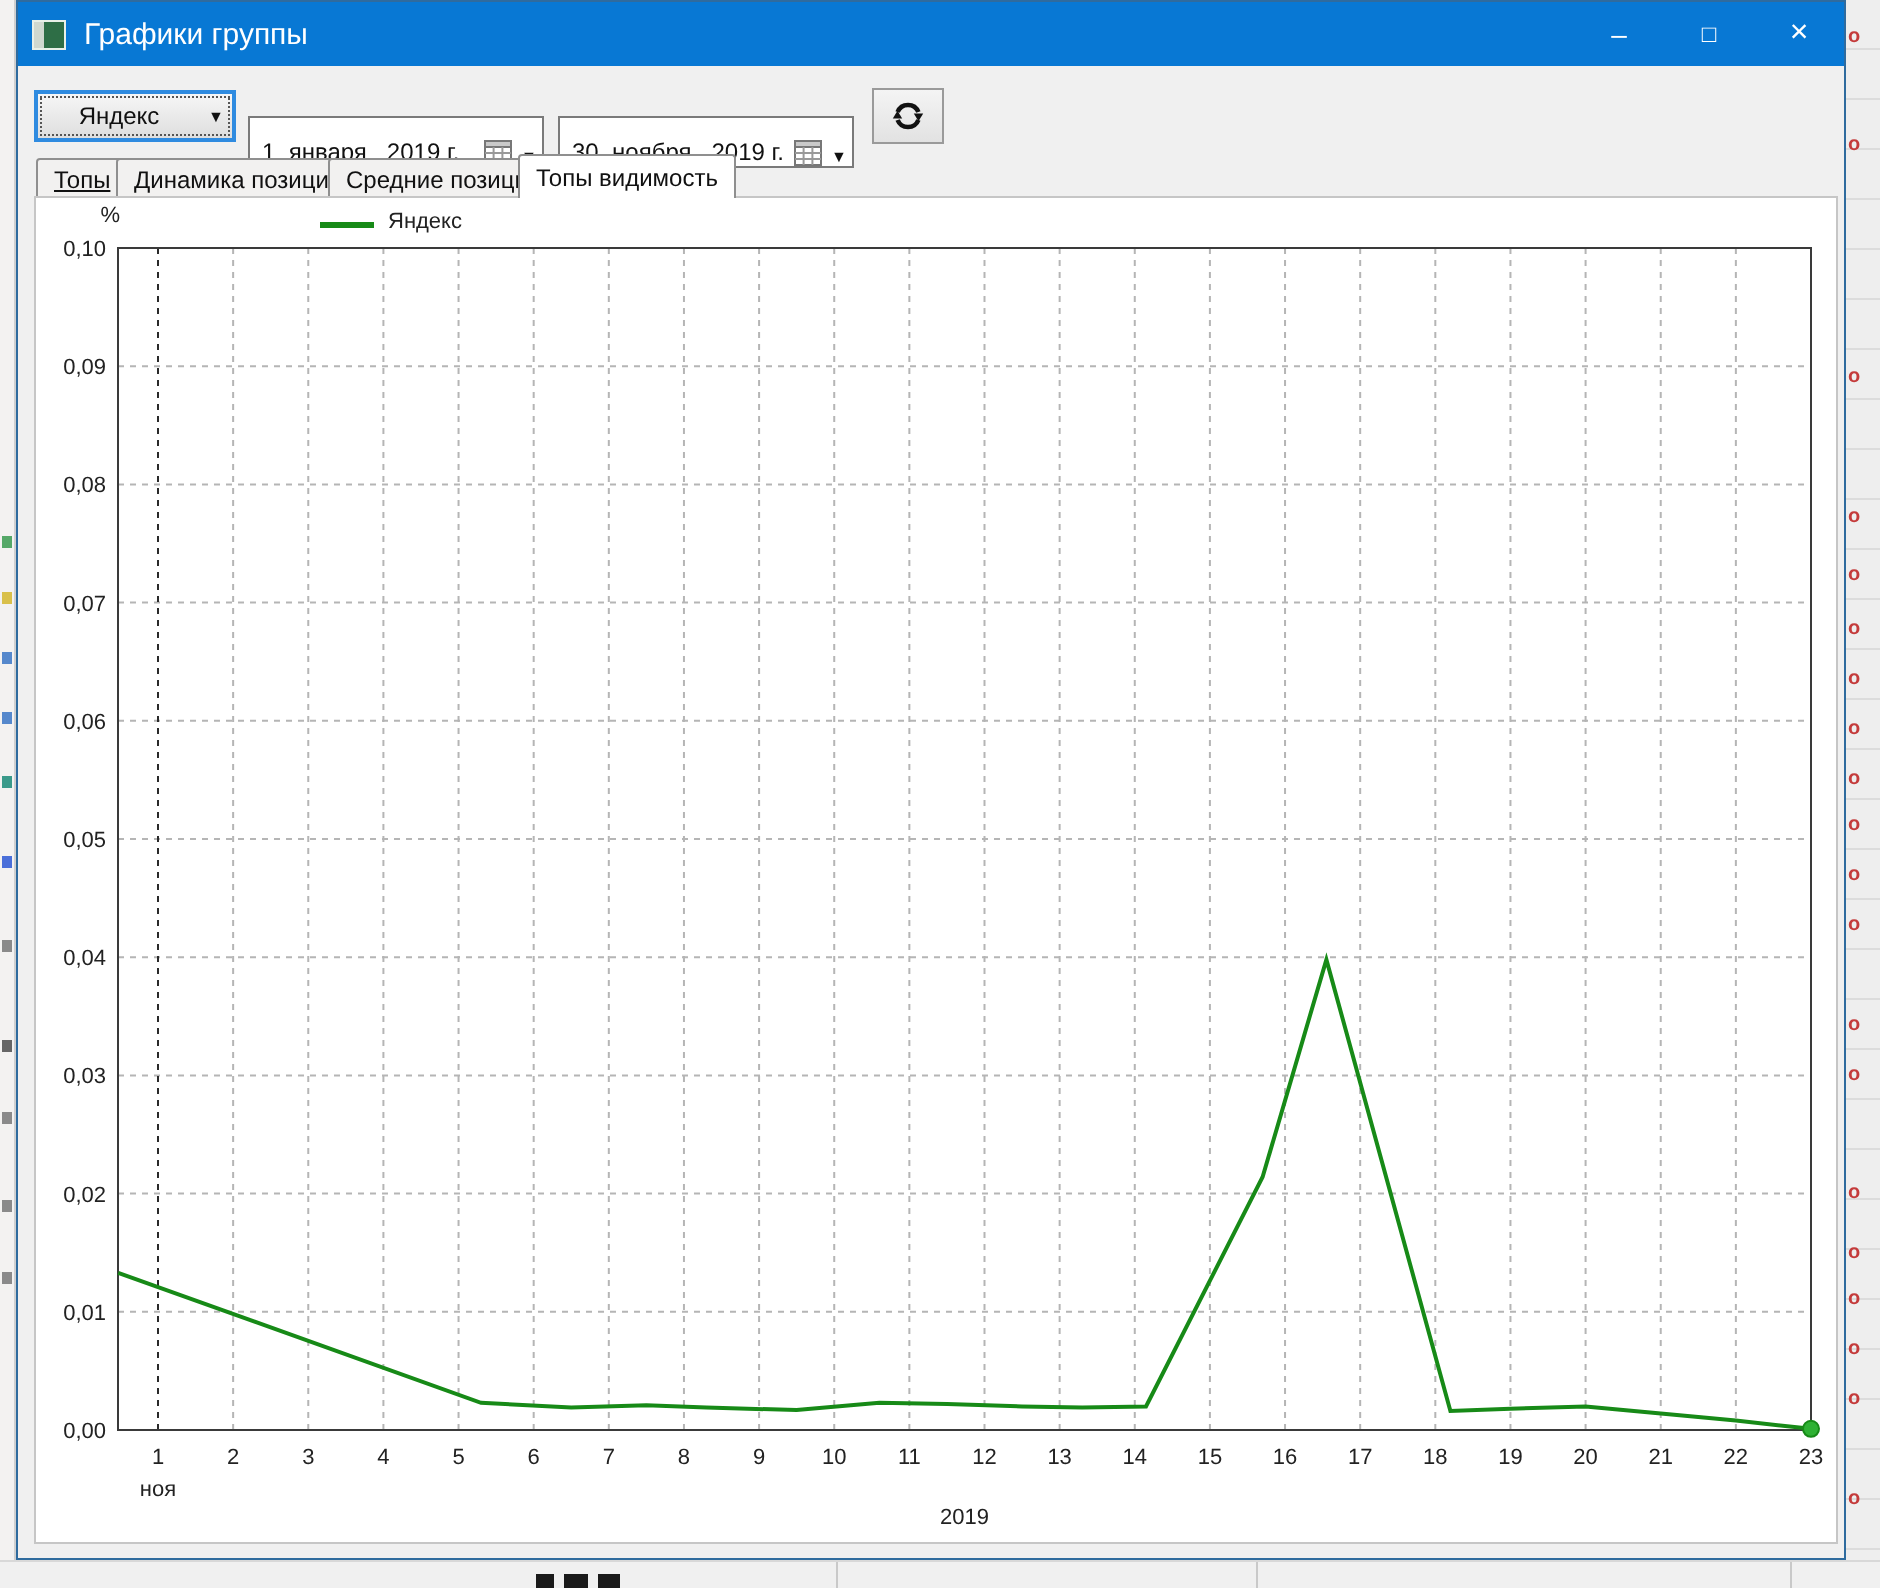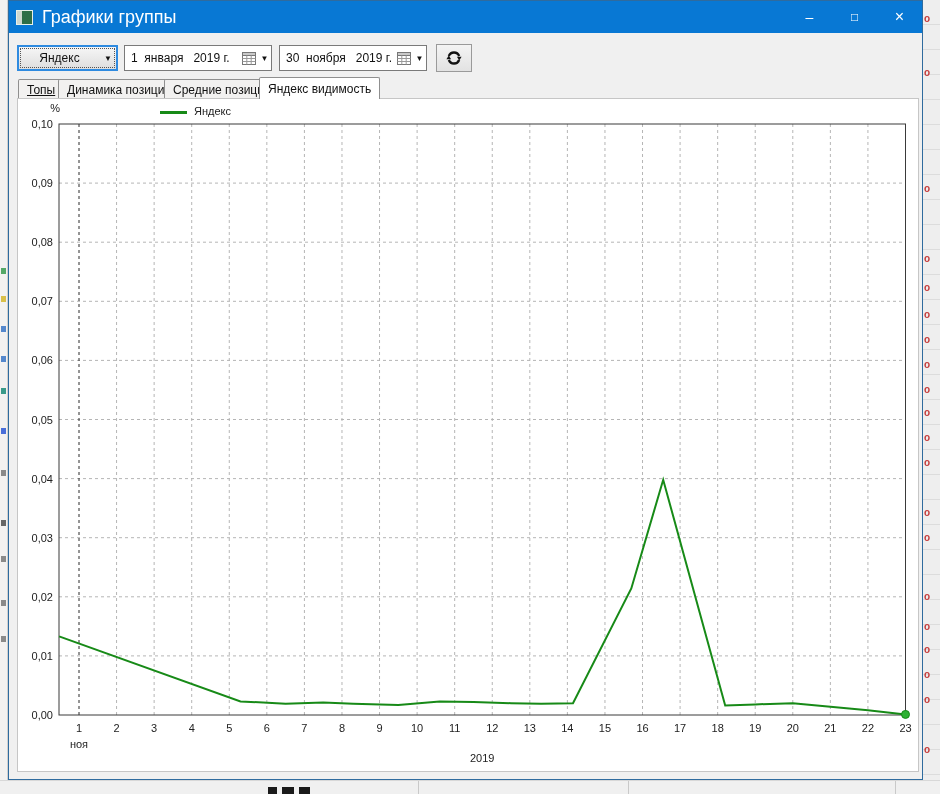--- a/index.html
+++ b/index.html
@@ -25,37 +25,37 @@
   .bg-bottom .blob { position:absolute; top:6px; height:8px; background:#1a1a1a; }
 
   
   .window { position:absolute; left:8px; top:0; width:915px; height:780px;
     background:#f0f0f0; border:1px solid #2f6b9e; }
   .titlebar { position:absolute; left:0; top:0; right:0; height:32px;
     background:#0878d4; color:#fff; display:flex; align-items:center; }
   .app-icon { width:17px; height:15px; margin-left:7px; margin-right:9px;
     background:linear-gradient(90deg,#cfd8cf 0 34%,#2e6e46 34%);
     border:1px solid #e8f0e8; }
-  .title-text { font-size:18px; }
+  .title-text { font-size:15px; }
   .win-btns { position:absolute; right:0; top:0; height:32px; display:flex; }
   .win-btn { width:45px; height:32px; display:flex; align-items:center;
     justify-content:center; color:#fff; cursor:default; }
   .win-btn.min { font-size:14px; }
   .win-btn.max { font-size:12px; }
   .win-btn.close { font-size:16px; }
 
   
   .toolbar { position:absolute; left:0; top:33px; right:0; height:42px; }
   .combo { position:absolute; left:8px; top:11px; width:101px; height:26px;
     border:2px solid #2f8be0; background:linear-gradient(#f6f6f6,#dedede);
     display:flex; align-items:center; outline:1px dotted #555; outline-offset:-4px; }
   .combo .val { flex:1; text-align:center; }
   .combo .arr { width:16px; text-align:center; font-size:8px; color:#111; }
-  .datepick { position:absolute; top:11px; height:26px; width:148px;
-    border:1px solid #7a7a7a; background:#fff; display:flex; align-items:center; }
+  .datepick { position:absolute; top:24px; height:26px; width:148px;
+    border:1px solid #7a7a7a; background:#fff; display:flex; align-items:flex-end; }
   .datepick .dval { flex:1; padding-left:6px; white-space:pre; }
   .datepick .cal { width:14px; height:13px; margin-right:2px; }
   .datepick .arr { width:13px; text-align:center; font-size:8px; color:#111; }
   .dp1 { left:115px; } .dp2 { left:270px; }
   .refresh-btn { position:absolute; left:427px; top:10px; width:36px; height:28px;
     border:1px solid #9a9a9a; background:linear-gradient(#f4f4f4,#e2e2e2);
     display:flex; align-items:center; justify-content:center; }
 
   
   .tabstrip { position:absolute; left:8px; top:76px; right:5px; height:22px; }
@@ -181,21 +181,21 @@
     <div class="tab tab-1">
       <span>Топы</span>
       </div>
     <div class="tab tab-2">
       <span>Динамика позиций</span>
       </div>
     <div class="tab tab-3">
       <span>Средние позиции</span>
       </div>
     <div class="tab tab-4 active">
-      <span>Яндекс видимость</span>
+      <span>Топы видимость</span>
       </div>
   </div>
 
   <div class="panel">
     <div class="pct-label">%</div>
     <div class="legend">
       <div class="legend-swatch" style="background: rgb(23, 138, 23);"></div>
       <div class="legend-label">Яндекс</div>
     </div>
     <svg id="chart" width="902" height="674" viewBox="0 0 902 674">

